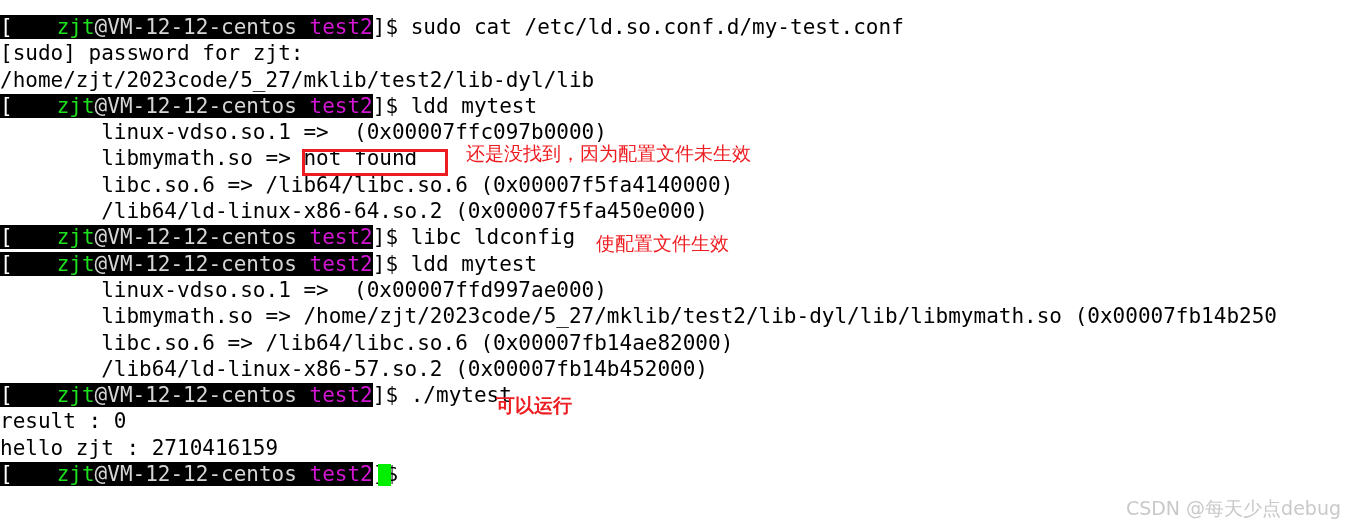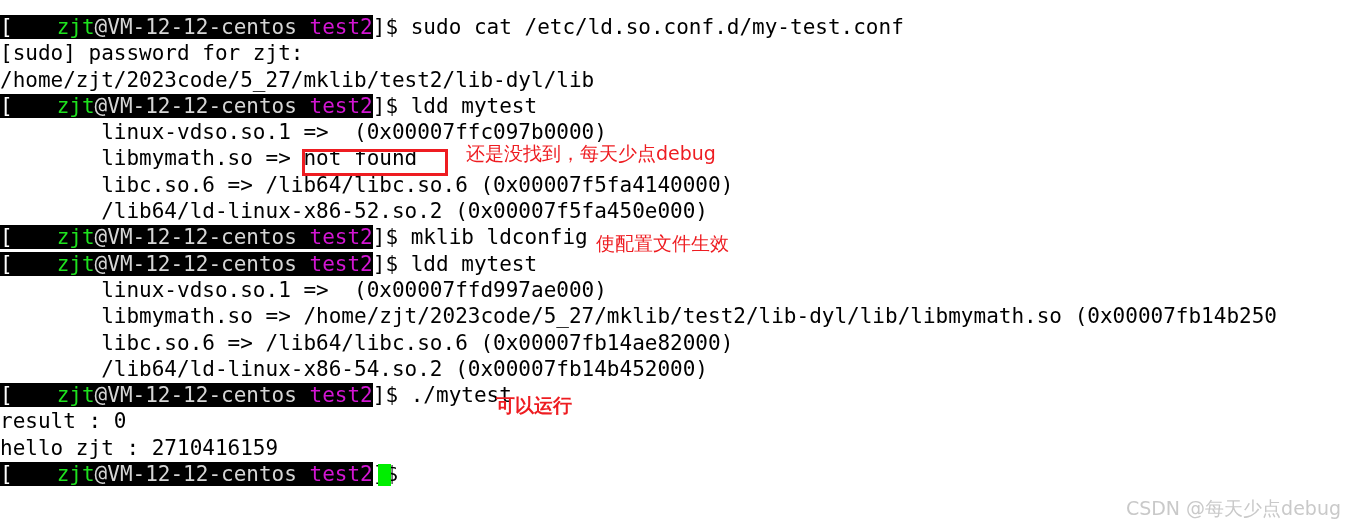--- a/index.html
+++ b/index.html
@@ -102,43 +102,43 @@
 
     <div class="line">[sudo] password for zjt:</div>
 
     <div class="line">/home/zjt/2023code/5_27/mklib/test2/lib-dyl/lib</div>
 
     <div class="line"><span class="prompt-block"><span class="p-bracket">[</span><span class="p-user">zjt</span><span class="p-host">@VM-12-12-centos</span><span class="p-host"> </span><span class="p-dir">test2</span></span><span class="p-tail">]$ </span><span>ldd mytest</span></div>
 
     <div class="line">        linux-vdso.so.1 =&gt;  (0x00007ffc097b0000)</div>
     <div class="line">        libmymath.so =&gt; not found</div>
     <div class="line">        libc.so.6 =&gt; /lib64/libc.so.6 (0x00007f5fa4140000)</div>
-    <div class="line">        /lib64/ld-linux-x86-52.so.2 (0x00007f5fa450e000)</div>
+    <div class="line">        /lib64/ld-linux-x86-64.so.2 (0x00007f5fa450e000)</div>
 
-    <div class="line"><span class="prompt-block"><span class="p-bracket">[</span><span class="p-user">zjt</span><span class="p-host">@VM-12-12-centos</span><span class="p-host"> </span><span class="p-dir">test2</span></span><span class="p-tail">]$ </span><span>mklib ldconfig</span></div>
+    <div class="line"><span class="prompt-block"><span class="p-bracket">[</span><span class="p-user">zjt</span><span class="p-host">@VM-12-12-centos</span><span class="p-host"> </span><span class="p-dir">test2</span></span><span class="p-tail">]$ </span><span>libc ldconfig</span></div>
 
     <div class="line"><span class="prompt-block"><span class="p-bracket">[</span><span class="p-user">zjt</span><span class="p-host">@VM-12-12-centos</span><span class="p-host"> </span><span class="p-dir">test2</span></span><span class="p-tail">]$ </span><span>ldd mytest</span></div>
 
     <div class="line">        linux-vdso.so.1 =&gt;  (0x00007ffd997ae000)</div>
     <div class="line">        libmymath.so =&gt; /home/zjt/2023code/5_27/mklib/test2/lib-dyl/lib/libmymath.so (0x00007fb14b250</div>
     <div class="line">        libc.so.6 =&gt; /lib64/libc.so.6 (0x00007fb14ae82000)</div>
-    <div class="line">        /lib64/ld-linux-x86-54.so.2 (0x00007fb14b452000)</div>
+    <div class="line">        /lib64/ld-linux-x86-57.so.2 (0x00007fb14b452000)</div>
 
     <div class="line"><span class="prompt-block"><span class="p-bracket">[</span><span class="p-user">zjt</span><span class="p-host">@VM-12-12-centos</span><span class="p-host"> </span><span class="p-dir">test2</span></span><span class="p-tail">]$ </span><span>./mytest</span></div>
 
     <div class="line">result : 0</div>
     <div class="line">hello zjt : 2710416159</div>
 
     <div class="line"><span class="prompt-block"><span class="p-bracket">[</span><span class="p-user">zjt</span><span class="p-host">@VM-12-12-centos</span><span class="p-host"> </span><span class="p-dir">test2</span></span><span class="p-tail">]$ </span><span></span></div>
 
   </div>
 
   <div class="cursor" style="left:378px; top:464px;"></div>
 
   <div class="redbox" style="left:302px; top:149px; width:146px; height:27px;"></div>
 
-  <div class="anno" style="left:466px; top:144px;">还是没找到，每天少点debug</div>
+  <div class="anno" style="left:466px; top:144px;">还是没找到，因为配置文件未生效</div>
   <div class="anno" style="left:556px; top:234px;margin-left:40px;">使配置文件生效</div>
   <div class="anno" style="left:496px; top:396px;font-weight:bold;">可以运行</div>
 
   <div class="watermark">CSDN @每天少点debug</div>
 
 </div>
 
 </body></html>

